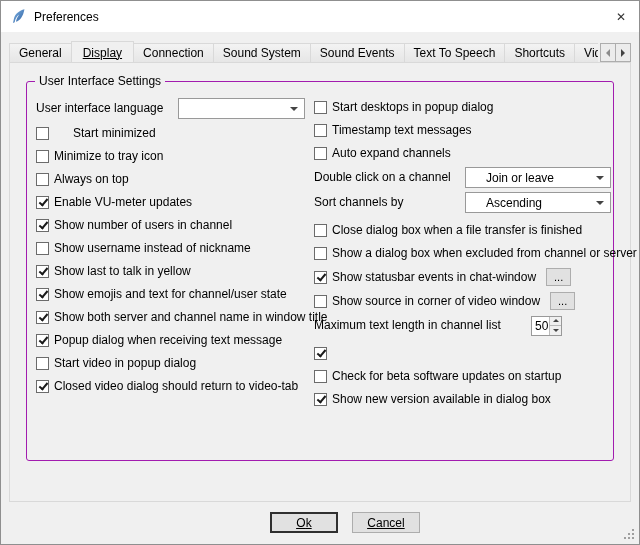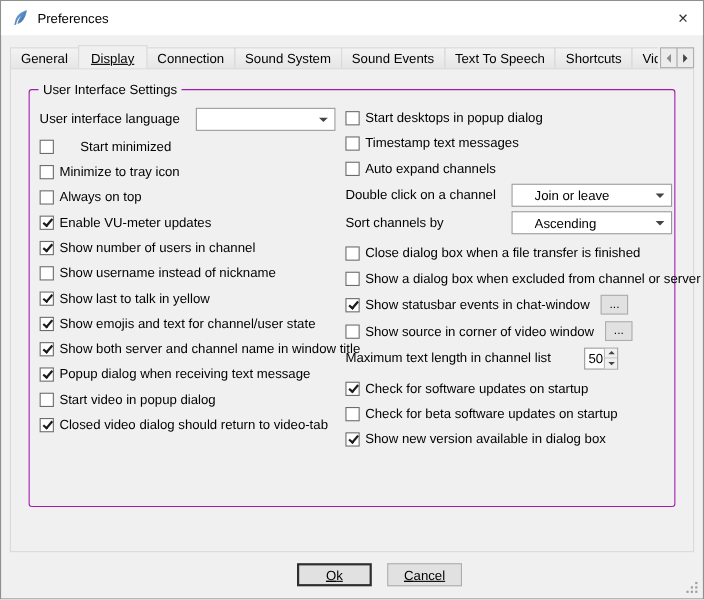--- a/index.html
+++ b/index.html
@@ -264,21 +264,20 @@
                 </span>
               <span class="spin-down">
                   <span class="tri-down"></span>
                 </span>
             </span>
           </span>
         </div>
 
         <div class="row gap-top">
           <span class="cb checked"></span>
-          <span class="lbl">Check for software updates on startup</span>
         </div>
         <div class="row">
           <span class="cb"></span>
           <span class="lbl">Check for beta software updates on startup</span>
         </div>
         <div class="row">
           <span class="cb checked"></span>
           <span class="lbl">Show new version available in dialog box</span>
         </div>
       </div>

